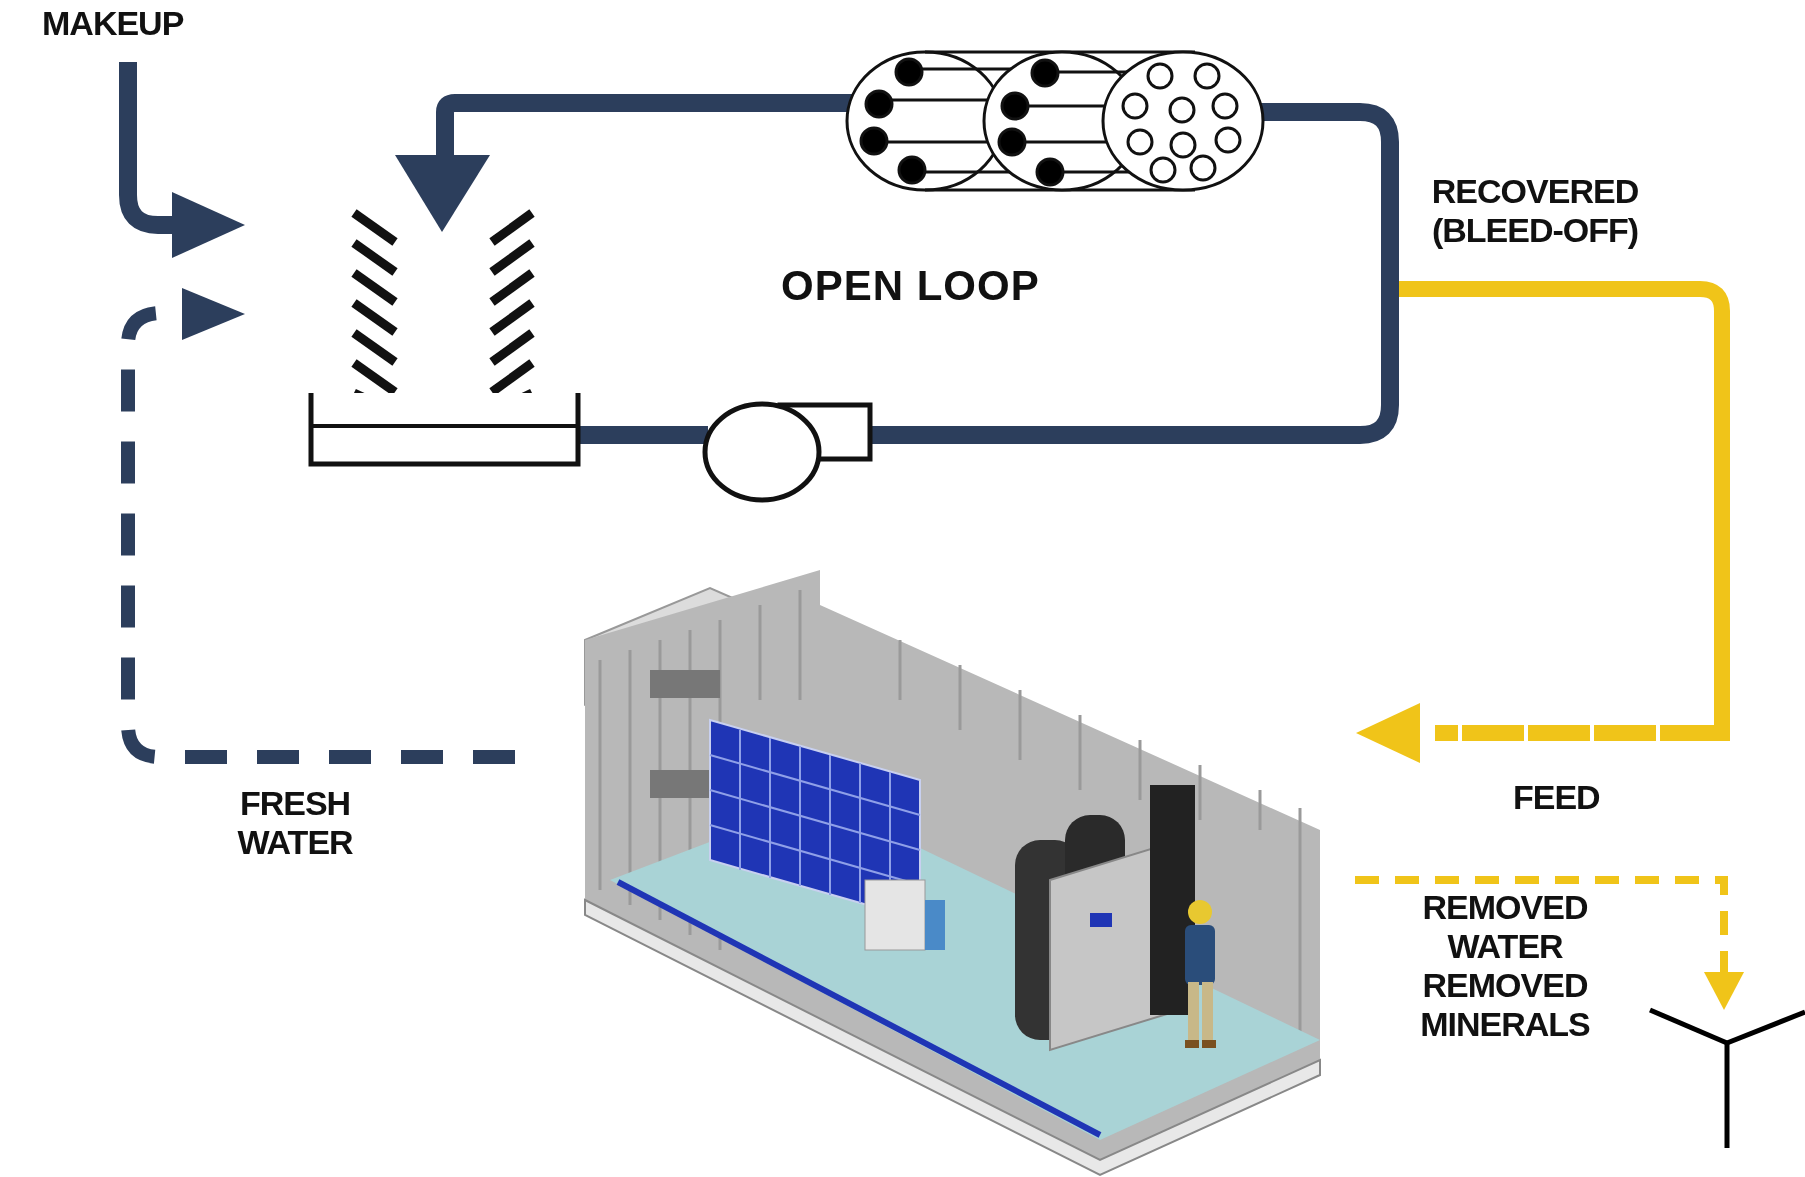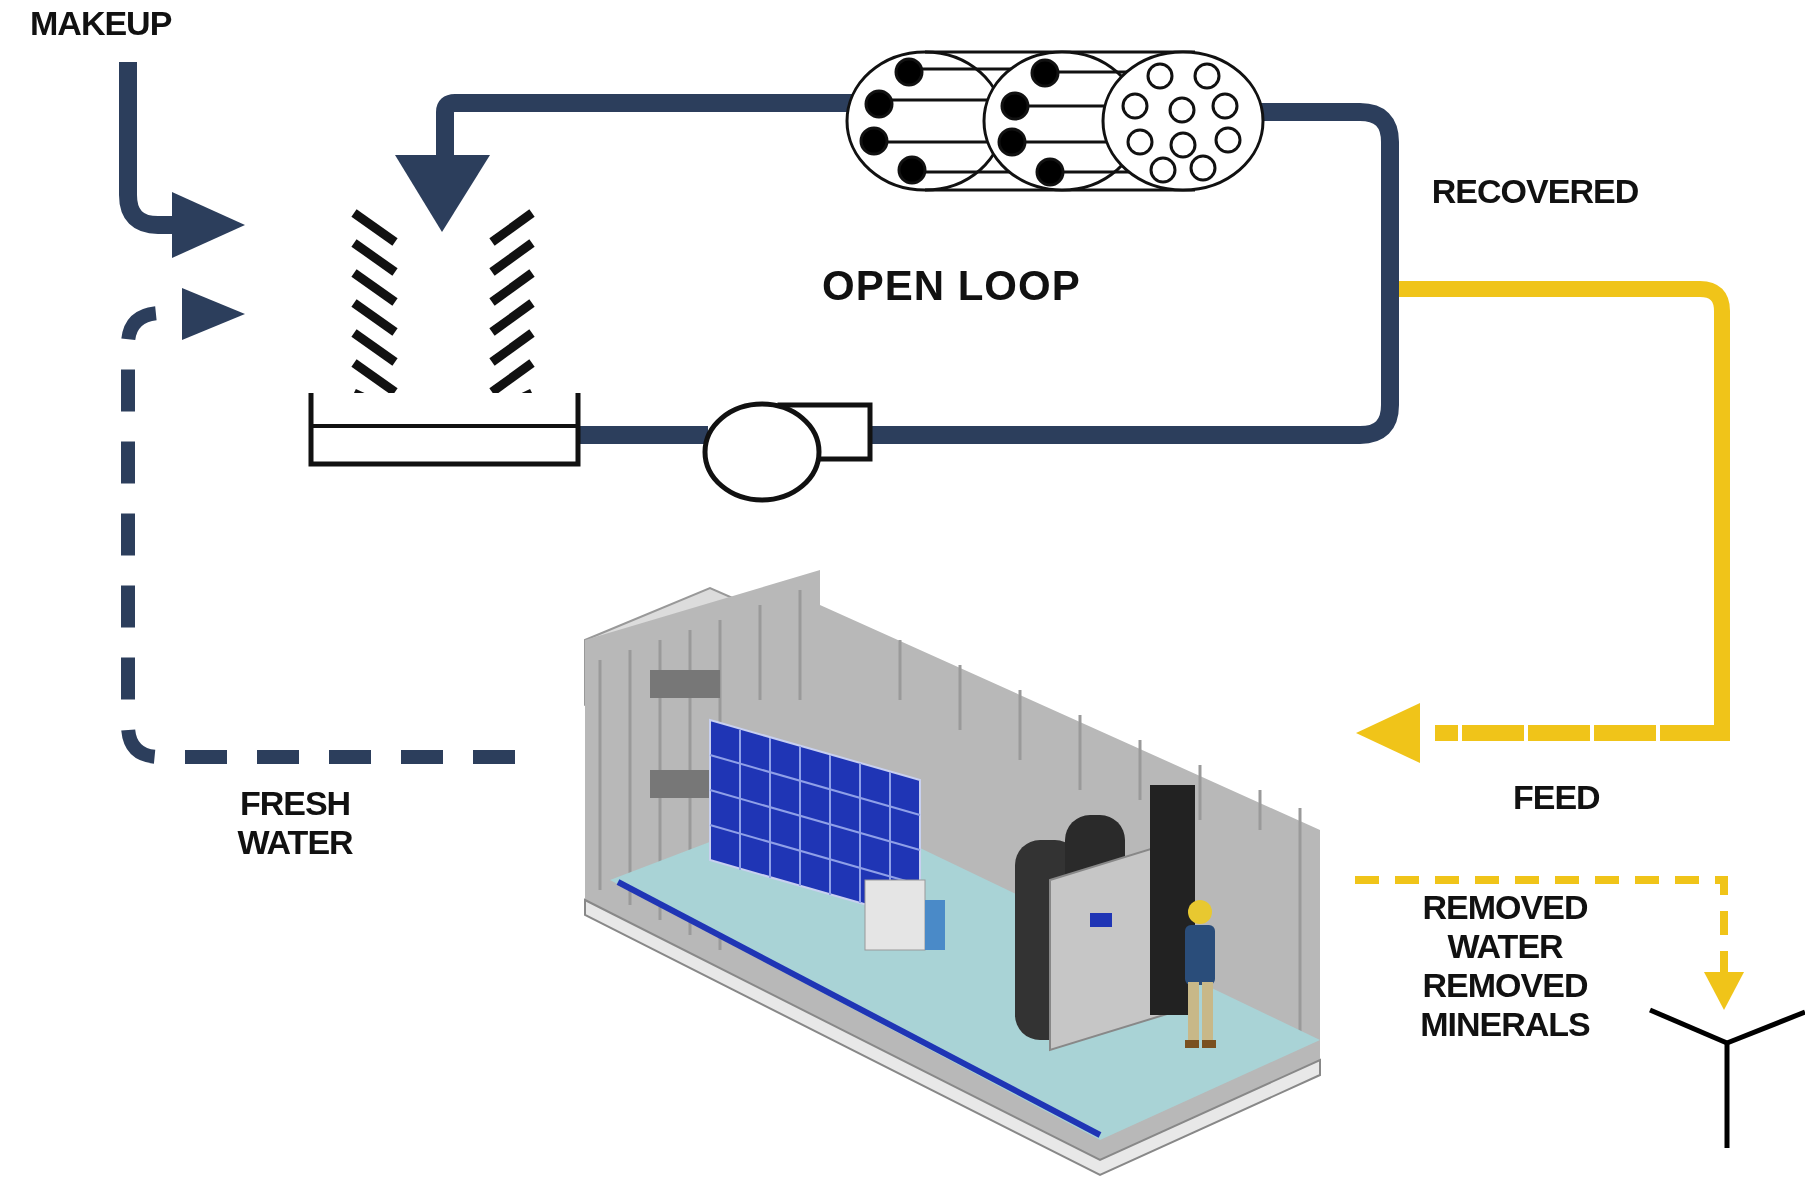--- a/index.html
+++ b/index.html
@@ -158,24 +158,25 @@
       <circle cx="1200" cy="912" r="12" fill="#e8c830"></circle>
       <rect x="1185" y="925" width="30" height="60" rx="6" fill="#2a4d7a"></rect>
       <rect x="1188" y="982" width="11" height="60" fill="#c8b888"></rect>
       <rect x="1202" y="982" width="11" height="60" fill="#c8b888"></rect>
       <rect x="1185" y="1040" width="14" height="8" fill="#7a5020"></rect>
       <rect x="1202" y="1040" width="14" height="8" fill="#7a5020"></rect>
     </g>
   </g>
 </svg>
 
-<div class="lbl" style="left:30px; top:4px;">MAKEUP</div>
-<div class="lbl" style="left:822px; top:262px; font-size:42px; letter-spacing:1px;">OPEN LOOP</div>
+<div class="lbl" style="left:42px; top:4px;">MAKEUP</div>
+<div class="lbl" style="left:781px; top:262px; font-size:42px; letter-spacing:1px;">OPEN LOOP</div>
 <div class="lbl center" style="left:1410px; top:172px; width:250px;">
   <div>RECOVERED</div>
+  <div>(BLEED-OFF)</div>
 </div>
 <div class="lbl" style="left:1513px; top:778px;">FEED</div>
 <div class="lbl center" style="left:160px; top:784px; width:270px;">
   <div>FRESH</div>
   <div>WATER</div>
 </div>
 <div class="lbl center" style="left:1380px; top:888px; width:250px;">
   <div>REMOVED</div>
   <div>WATER</div>
   <div>REMOVED</div>

